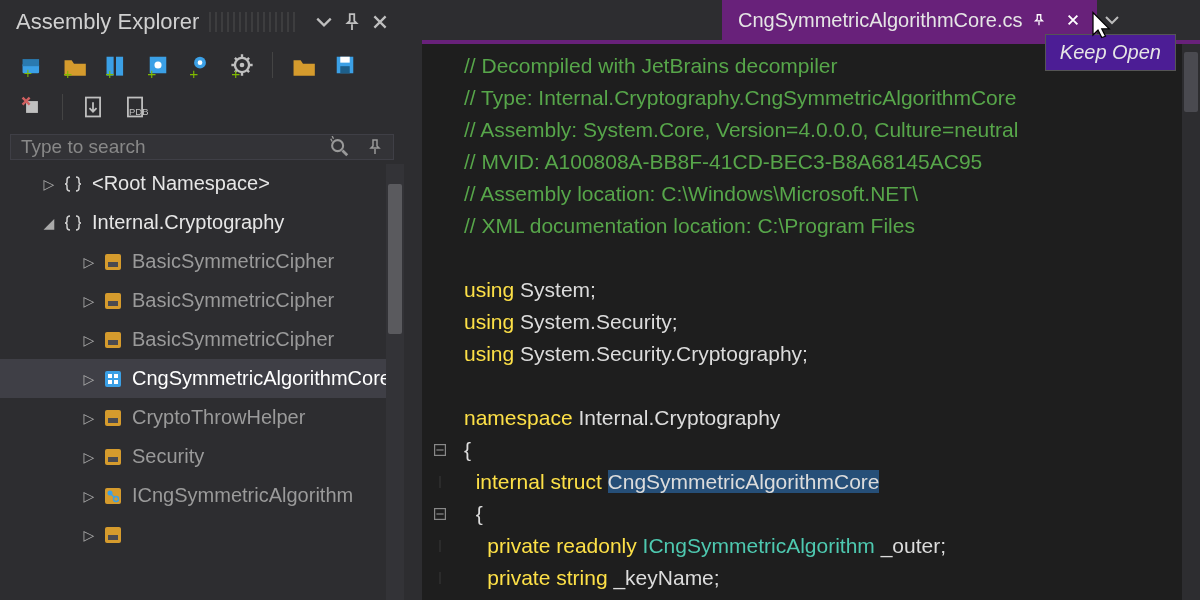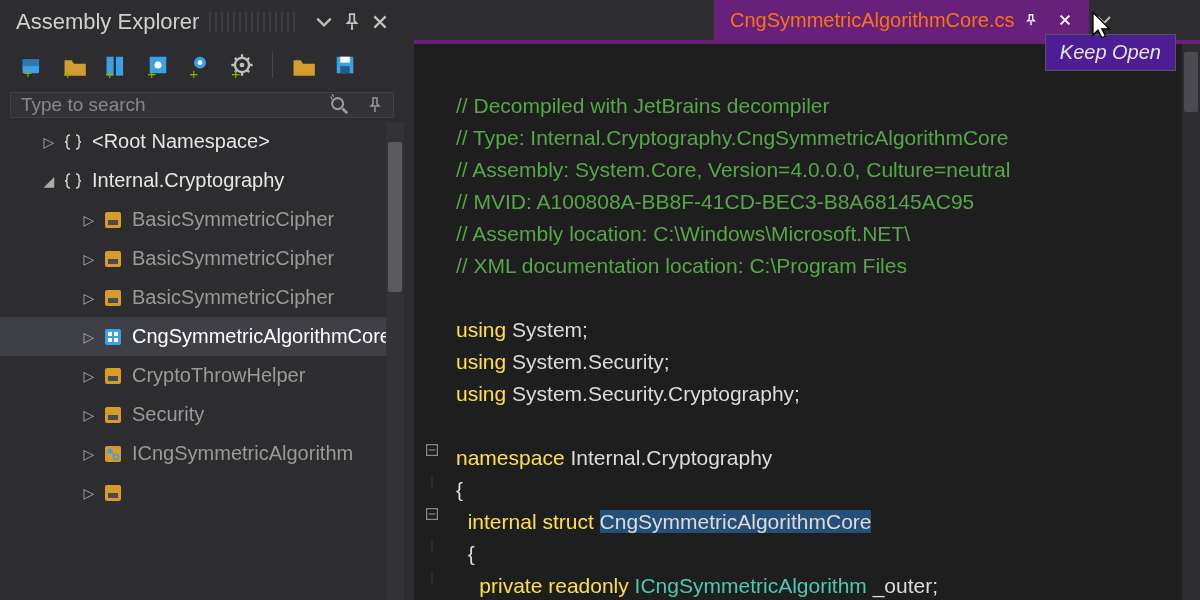--- a/index.html
+++ b/index.html
@@ -1,19 +1,19 @@
 <!DOCTYPE html>
 <html><head>
 <meta charset="utf-8">
 <style>
 * { margin:0; padding:0; box-sizing:border-box; font-family:"Segoe UI",Arial,sans-serif; }
 html,body { width:1200px; height:600px; overflow:hidden; background:#2d2d30; color:#ccc; }
 
 
-#root { display:flex; width:1200px; height:600px; }
+#root { display:flex; width:1200px; height:600px;gap:8px; }
 #left { width:414px; background:#2d2d30; border-right:10px solid #2d2d30; display:flex; flex-direction:column; }
 #right { flex:1; background:#2d2d30; display:flex; flex-direction:column; position:relative; }
 
 
 .panel-header { display:flex; align-items:center; height:44px; padding:0 12px 0 16px; background:#2d2d30; }
 .panel-header h1 { font-size:22px; font-weight:400; color:#d0d0d0; }
 .panel-header .grip { flex:1; margin:0 10px; height:20px;
   background:repeating-linear-gradient(90deg,#555 0 2px,transparent 2px 6px); opacity:.4; }
 .panel-ctrl { width:24px; height:24px; display:flex; align-items:center; justify-content:center; color:#bfbfbf; margin-left:4px; cursor:pointer; }
 .panel-ctrl svg { width:18px; height:18px; }
@@ -39,33 +39,33 @@
 .tree-scroll .thumb { position:absolute; left:2px; right:2px; background:#5a5a5e; border-radius:2px; }
 .node { display:flex; align-items:center; height:39px; font-size:20px; color:#9a9a9a; white-space:nowrap; overflow:hidden; }
 .node.white { color:#e6e6e6; }
 .node.sel { background:#3f3f46; color:#fff; }
 .arrow { width:18px; color:#aaa; text-align:center; font-size:14px; }
 .nodeico { width:26px; height:26px; margin:0 6px 0 2px; display:flex; align-items:center; justify-content:center; }
 .pad { display:inline-block; }
 
 
 .tabbar { height:40px; display:flex; align-items:stretch; background:#2d2d30; padding-left:300px; }
-.tab { display:flex; align-items:center; background:#68217a; color:#f97316; padding:0 10px 0 16px; font-size:20px; position:relative; }
+.tab { display:flex; align-items:center; background:#68217a; color:#e5e5e5; padding:0 10px 0 16px; font-size:20px; position:relative; }
 .tab .x { margin-left:10px; width:28px; height:28px; display:flex; align-items:center; justify-content:center; cursor:pointer; font-size:18px; }
 .tab .pin { margin-left:6px; width:20px; height:28px; display:flex; align-items:center; justify-content:center; cursor:pointer; }
 .tabbar .chev { width:30px; display:flex; align-items:center; justify-content:center; color:#bbb; cursor:pointer; }
 
 .tooltip { position:absolute; top:34px; right:24px; background:#4c1d95; border:1px solid #555; color:#e6e6e6; font-size:20px; padding:6px 14px; z-index:20;font-style:italic; }
 .cursor { position:absolute; top:10px; right:84px; z-index:30; }
 
 .editor { flex:1; background:#1e1e1e; display:flex; font-family:Consolas,"Courier New",monospace; font-size:21px; line-height:32px; overflow:hidden; position:relative; border-top:4px solid #68217a; }
 .gutter { width:36px; padding-top:6px; color:#666; text-align:center; user-select:none; }
 .gutter .fold { height:32px; display:flex; align-items:center; justify-content:center; cursor:pointer; }
 .gutter .fold svg { width:12px; height:12px; }
-.codecol { flex:1; padding:6px 0 0 6px; white-space:pre; overflow:hidden;margin-top:40px; }
+.codecol { flex:1; padding:6px 0 0 6px; white-space:pre; overflow:hidden; }
 .code-line { height:32px; }
 .c-comment { color:#57a64a; }
 .c-key { color:#fde047; }
 .c-type { color:#4ec9b0; }
 .c-plain { color:#dcdcdc; }
 .c-seltype { background:#264f78; color:#dcdcdc; }
 .ed-scroll { position:absolute; right:0; top:0; width:18px; height:100%; background:#2d2d30; }
 .ed-scroll .thumb { position:absolute; left:2px; right:2px; background:#4a4a50; border-radius:2px; }
 
 </style>
@@ -145,20 +145,41 @@
           </svg>
         </div>
         <div class="tb-btn">
           <svg class="ico" viewBox="0 0 22 22">
             <rect x="4" y="4" width="14" height="14" fill="#3ba0e6"></rect>
             <rect x="7" y="4" width="8" height="5" fill="#fff"></rect>
             <rect x="7" y="12" width="8" height="6" fill="#1e5f8a"></rect>
           </svg>
         </div>
       </div>
+    <div class="tb-row" id="tb2">
+        <div class="tb-btn">
+          <svg class="ico" viewBox="0 0 22 22">
+            <rect x="6" y="6" width="10" height="10" fill="#c0c0c0"></rect>
+            <path d="M3 3l6 6M3 9l6-6" stroke="#d06060" stroke-width="2"></path>
+          </svg>
+        </div>
+        <div class="tb-sep"></div>
+        <div class="tb-btn">
+          <svg class="ico" viewBox="0 0 22 22">
+            <rect x="5" y="3" width="12" height="16" fill="none" stroke="#c0c0c0" stroke-width="1.5"></rect>
+            <path d="M11 7v8m-3-3l3 3 3-3" stroke="#c0c0c0" stroke-width="1.5" fill="none"></path>
+          </svg>
+        </div>
+        <div class="tb-btn">
+          <svg class="ico" viewBox="0 0 22 22">
+            <rect x="5" y="3" width="12" height="16" fill="none" stroke="#c0c0c0" stroke-width="1.5"></rect>
+            <text x="6" y="18" font-size="8" fill="#c0c0c0" font-family="Arial">PDB</text>
+          </svg>
+        </div>
+      </div>
 
     <div class="search-row">
       <input placeholder="Type to search" style="">
       <div class="search-ic">
         <svg width="22" height="22" viewBox="0 0 16 16">
             <circle cx="7" cy="7" r="4" fill="none" stroke="currentColor" stroke-width="1.5"></circle>
             <path d="M10.5 10.5L14 14" stroke="currentColor" stroke-width="2"></path>
             <path d="M3 4l-1 -2m2 0l-1 -2" stroke="currentColor" stroke-width="1"></path>
           </svg>
       </div>

